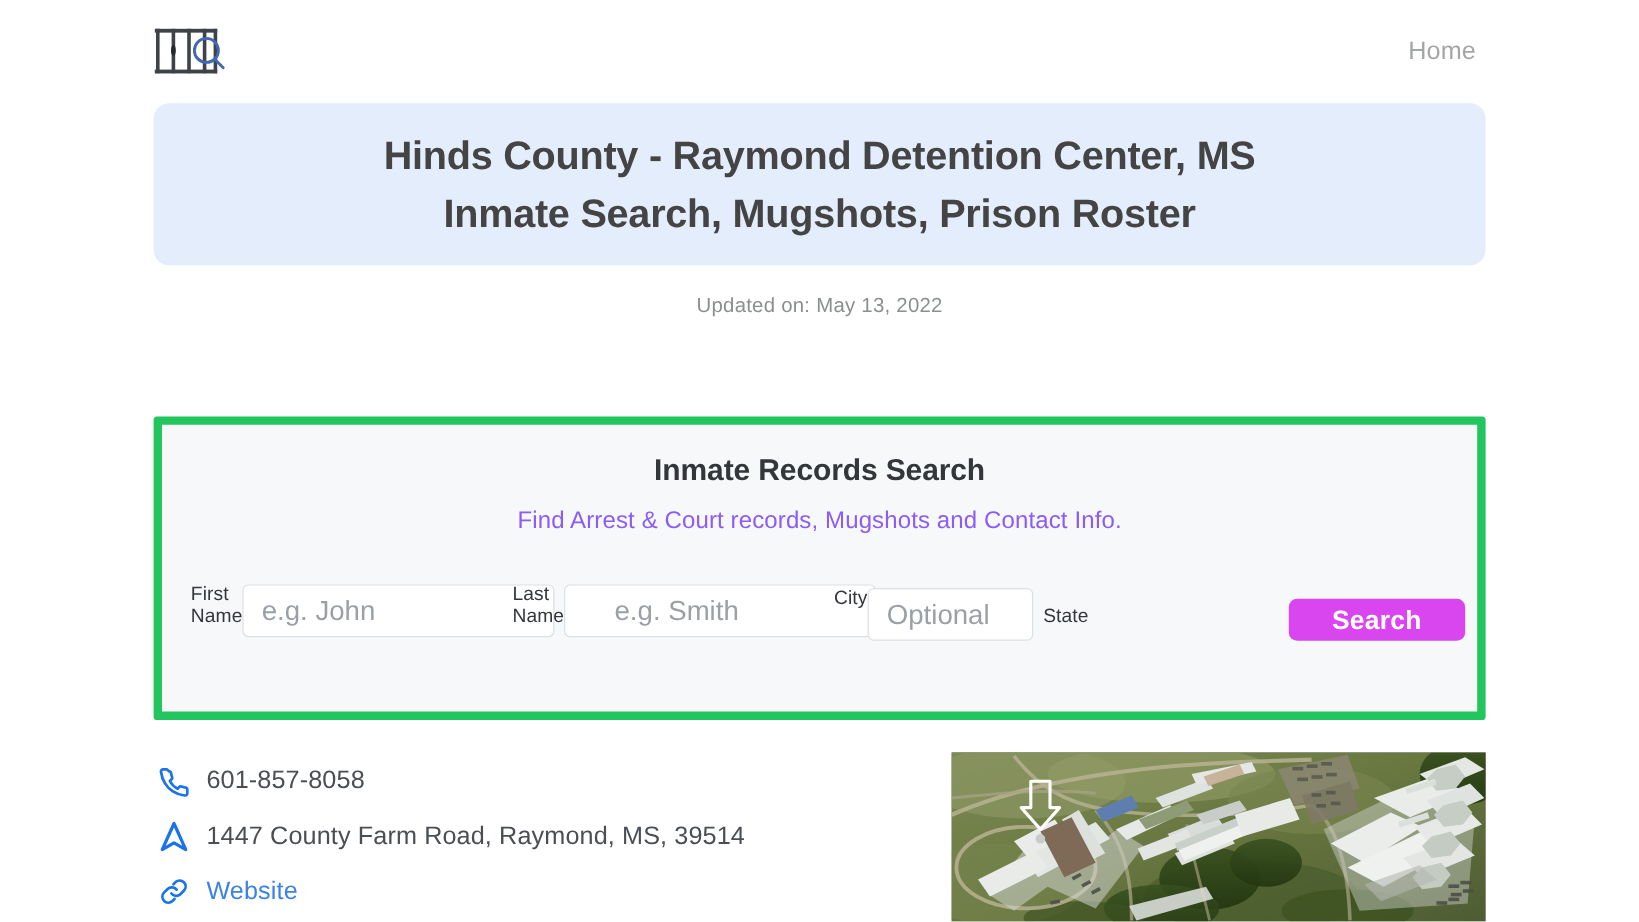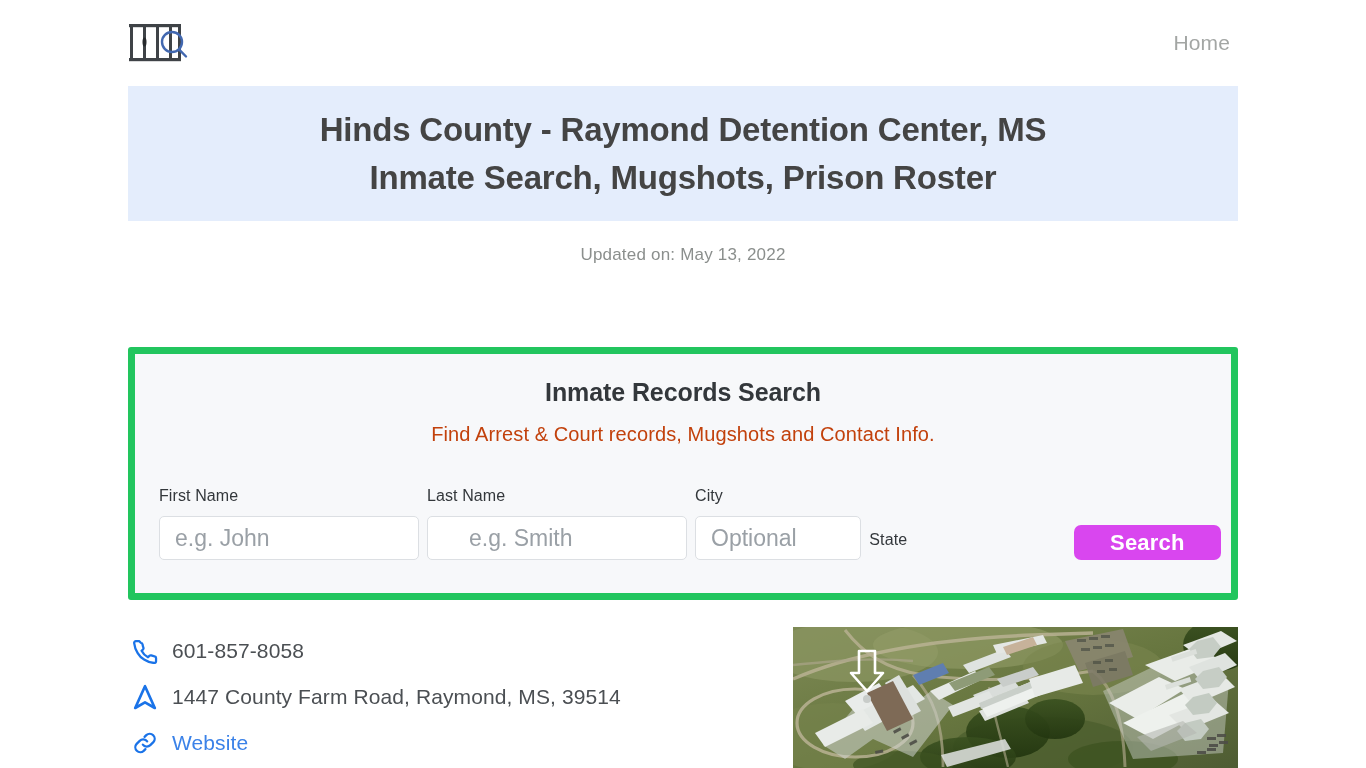--- a/index.html
+++ b/index.html
@@ -51,21 +51,21 @@
   }
 
   
   .title-banner {
     position: absolute;
     left: 128px;
     top: 86px;
     width: 1110px;
     height: 135px;
     background: #e4edfc;
-    border-radius: 0;
+    border-radius: 13px;
     display: flex;
     flex-direction: column;
     align-items: center;
     justify-content: center;
   }
 
   .title-banner h1 {
     margin: 0;
     font-size: 33px;
     line-height: 48px;
@@ -107,34 +107,34 @@
     font-weight: bold;
     color: #33373b;
     letter-spacing: -0.1px;
   }
 
   .search-sub {
     margin: 0;
     padding-top: 16px;
     text-align: center;
     font-size: 20px;
-    color: #c2410c;
+    color: #8b5cf6;
     letter-spacing: .1px;
   }
 
   .form-row {
     position: absolute;
     left: 24px;
     top: 133px;
     width: 1062px;
     display: flex;
     align-items: flex-end;
   }
 
-  .field { display: flex; flex-direction: column; }
+  .field { display: flex; flex-direction: row; }
   .field-first { width: 260px; margin-right: 8px; }
   .field-last  { width: 260px; margin-right: 8px; }
   .field-city  { width: 172px; margin-right: 8px; }
   .field-state { width: 172px; margin-right: 38px; }
 
   .field label {
     font-size: 16px;
     color: #33373b;
     margin-bottom: 11px;
     letter-spacing: .1px;

